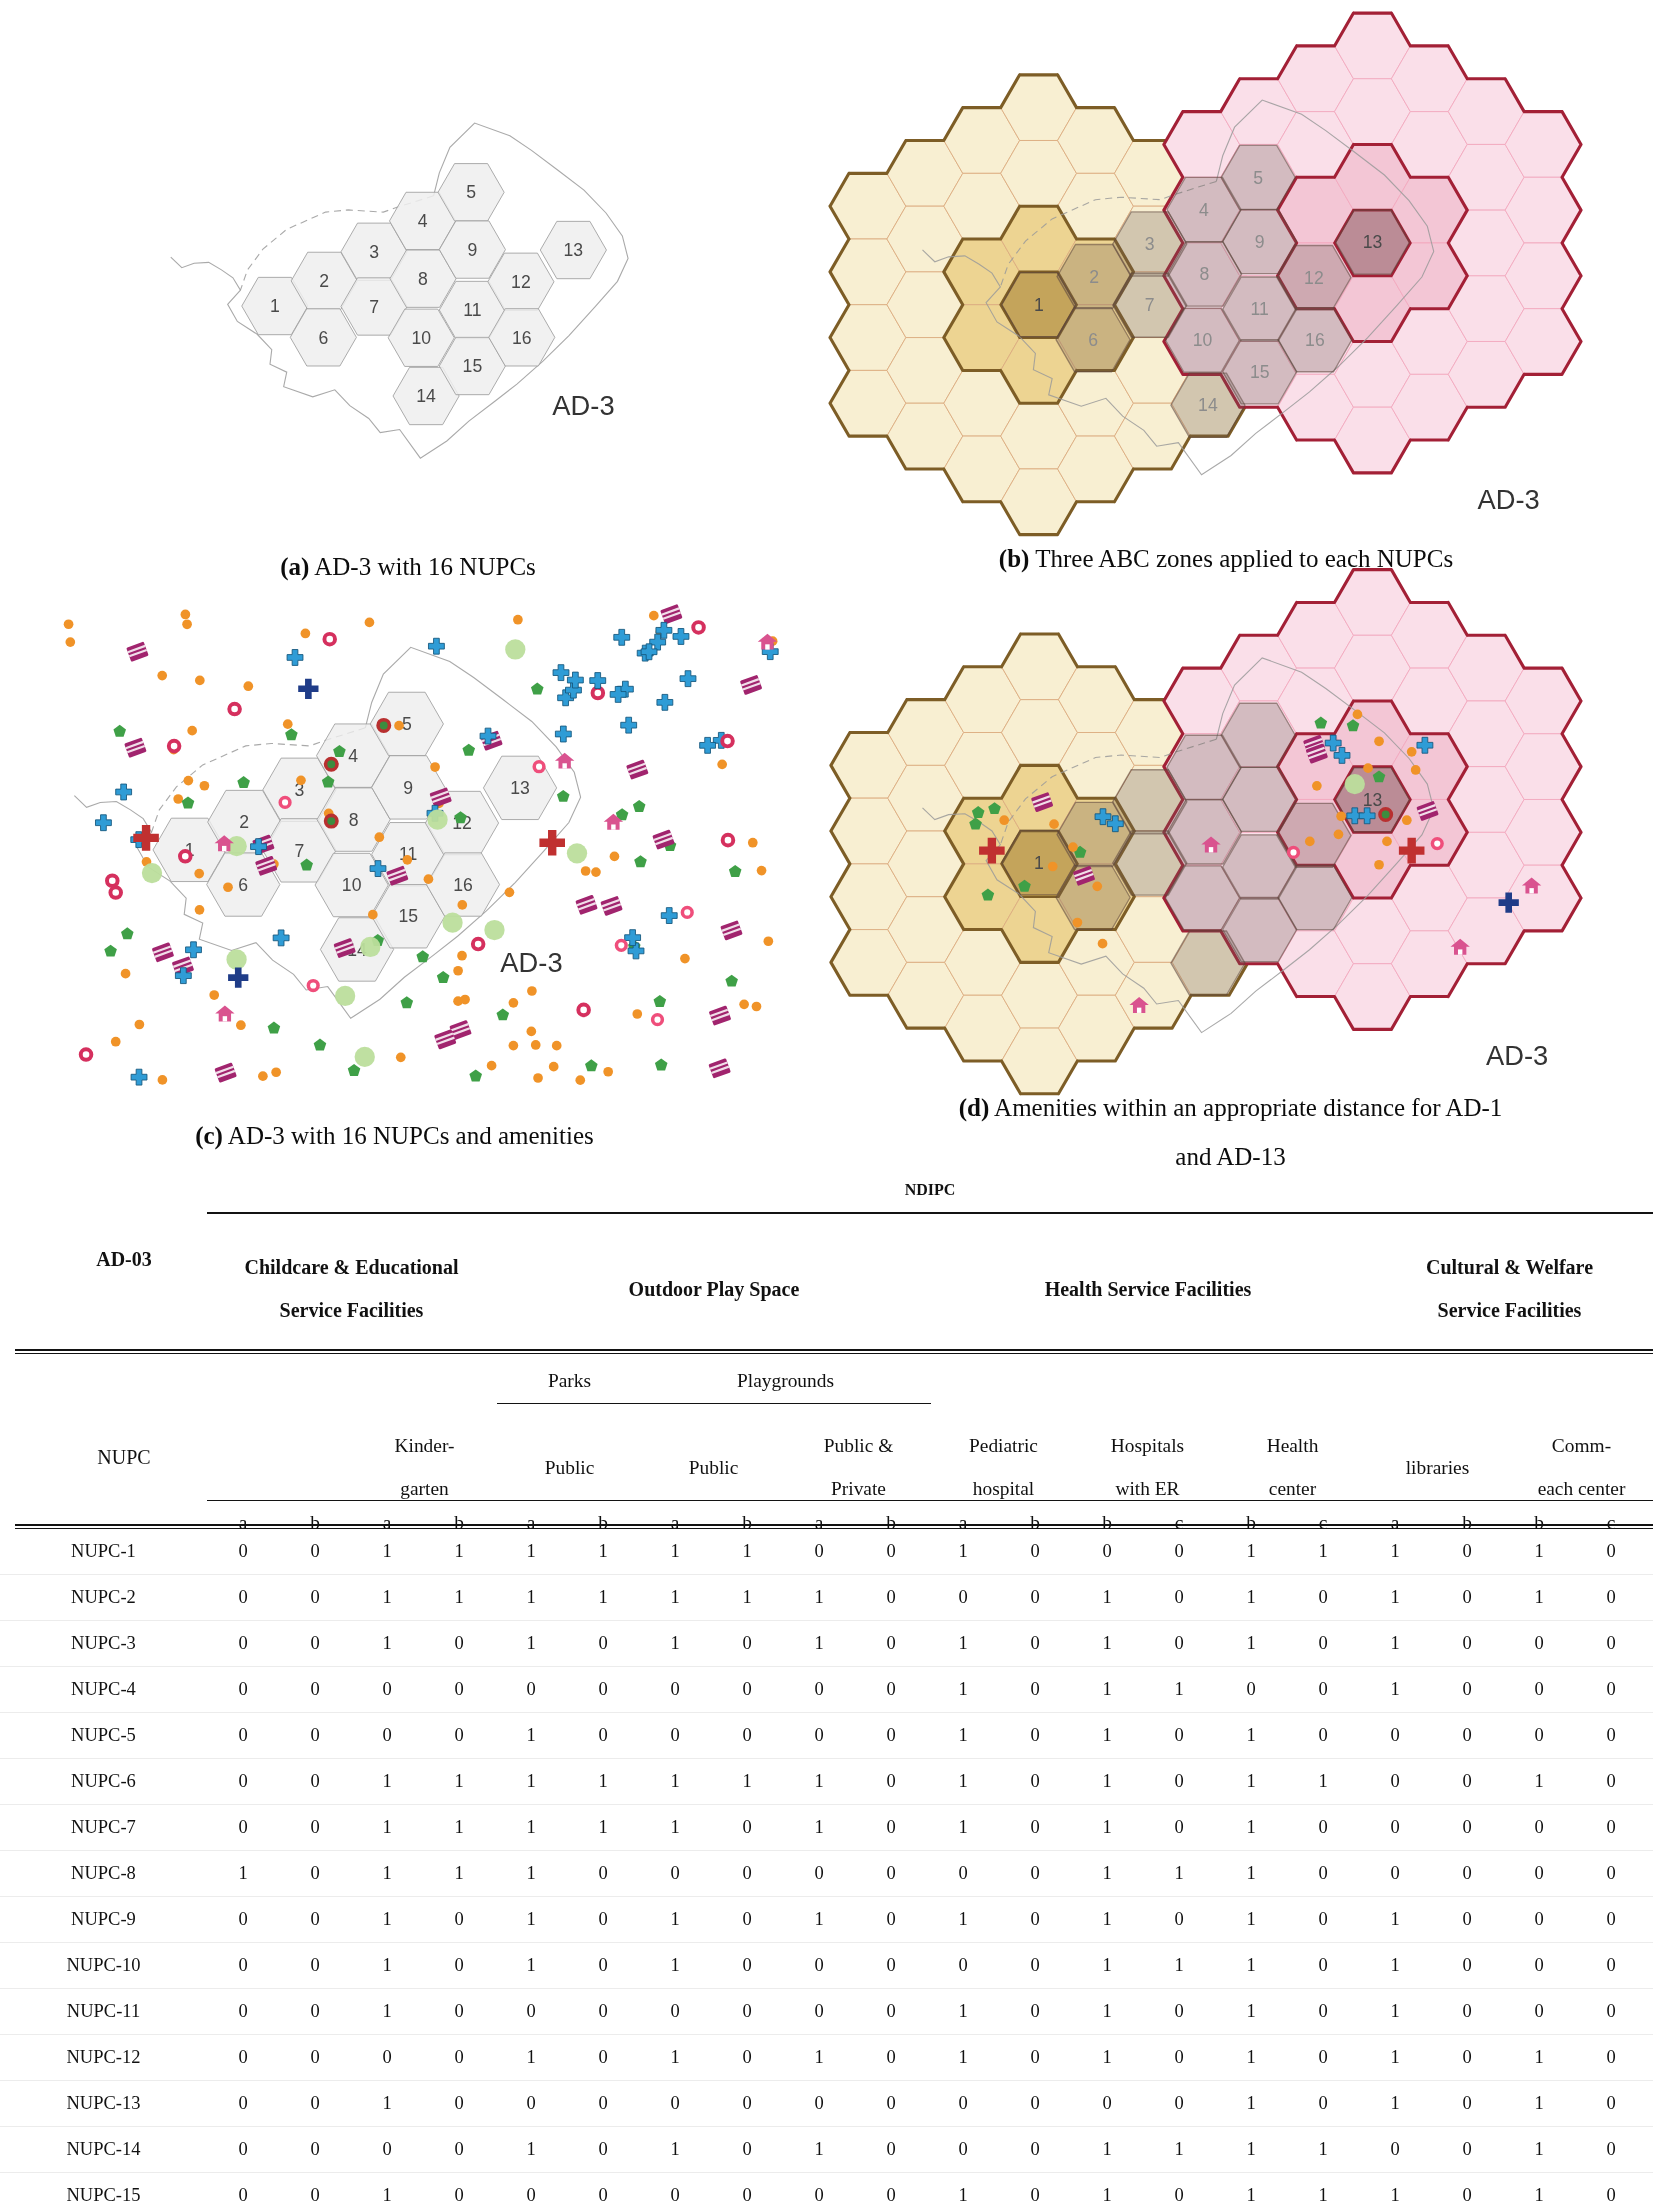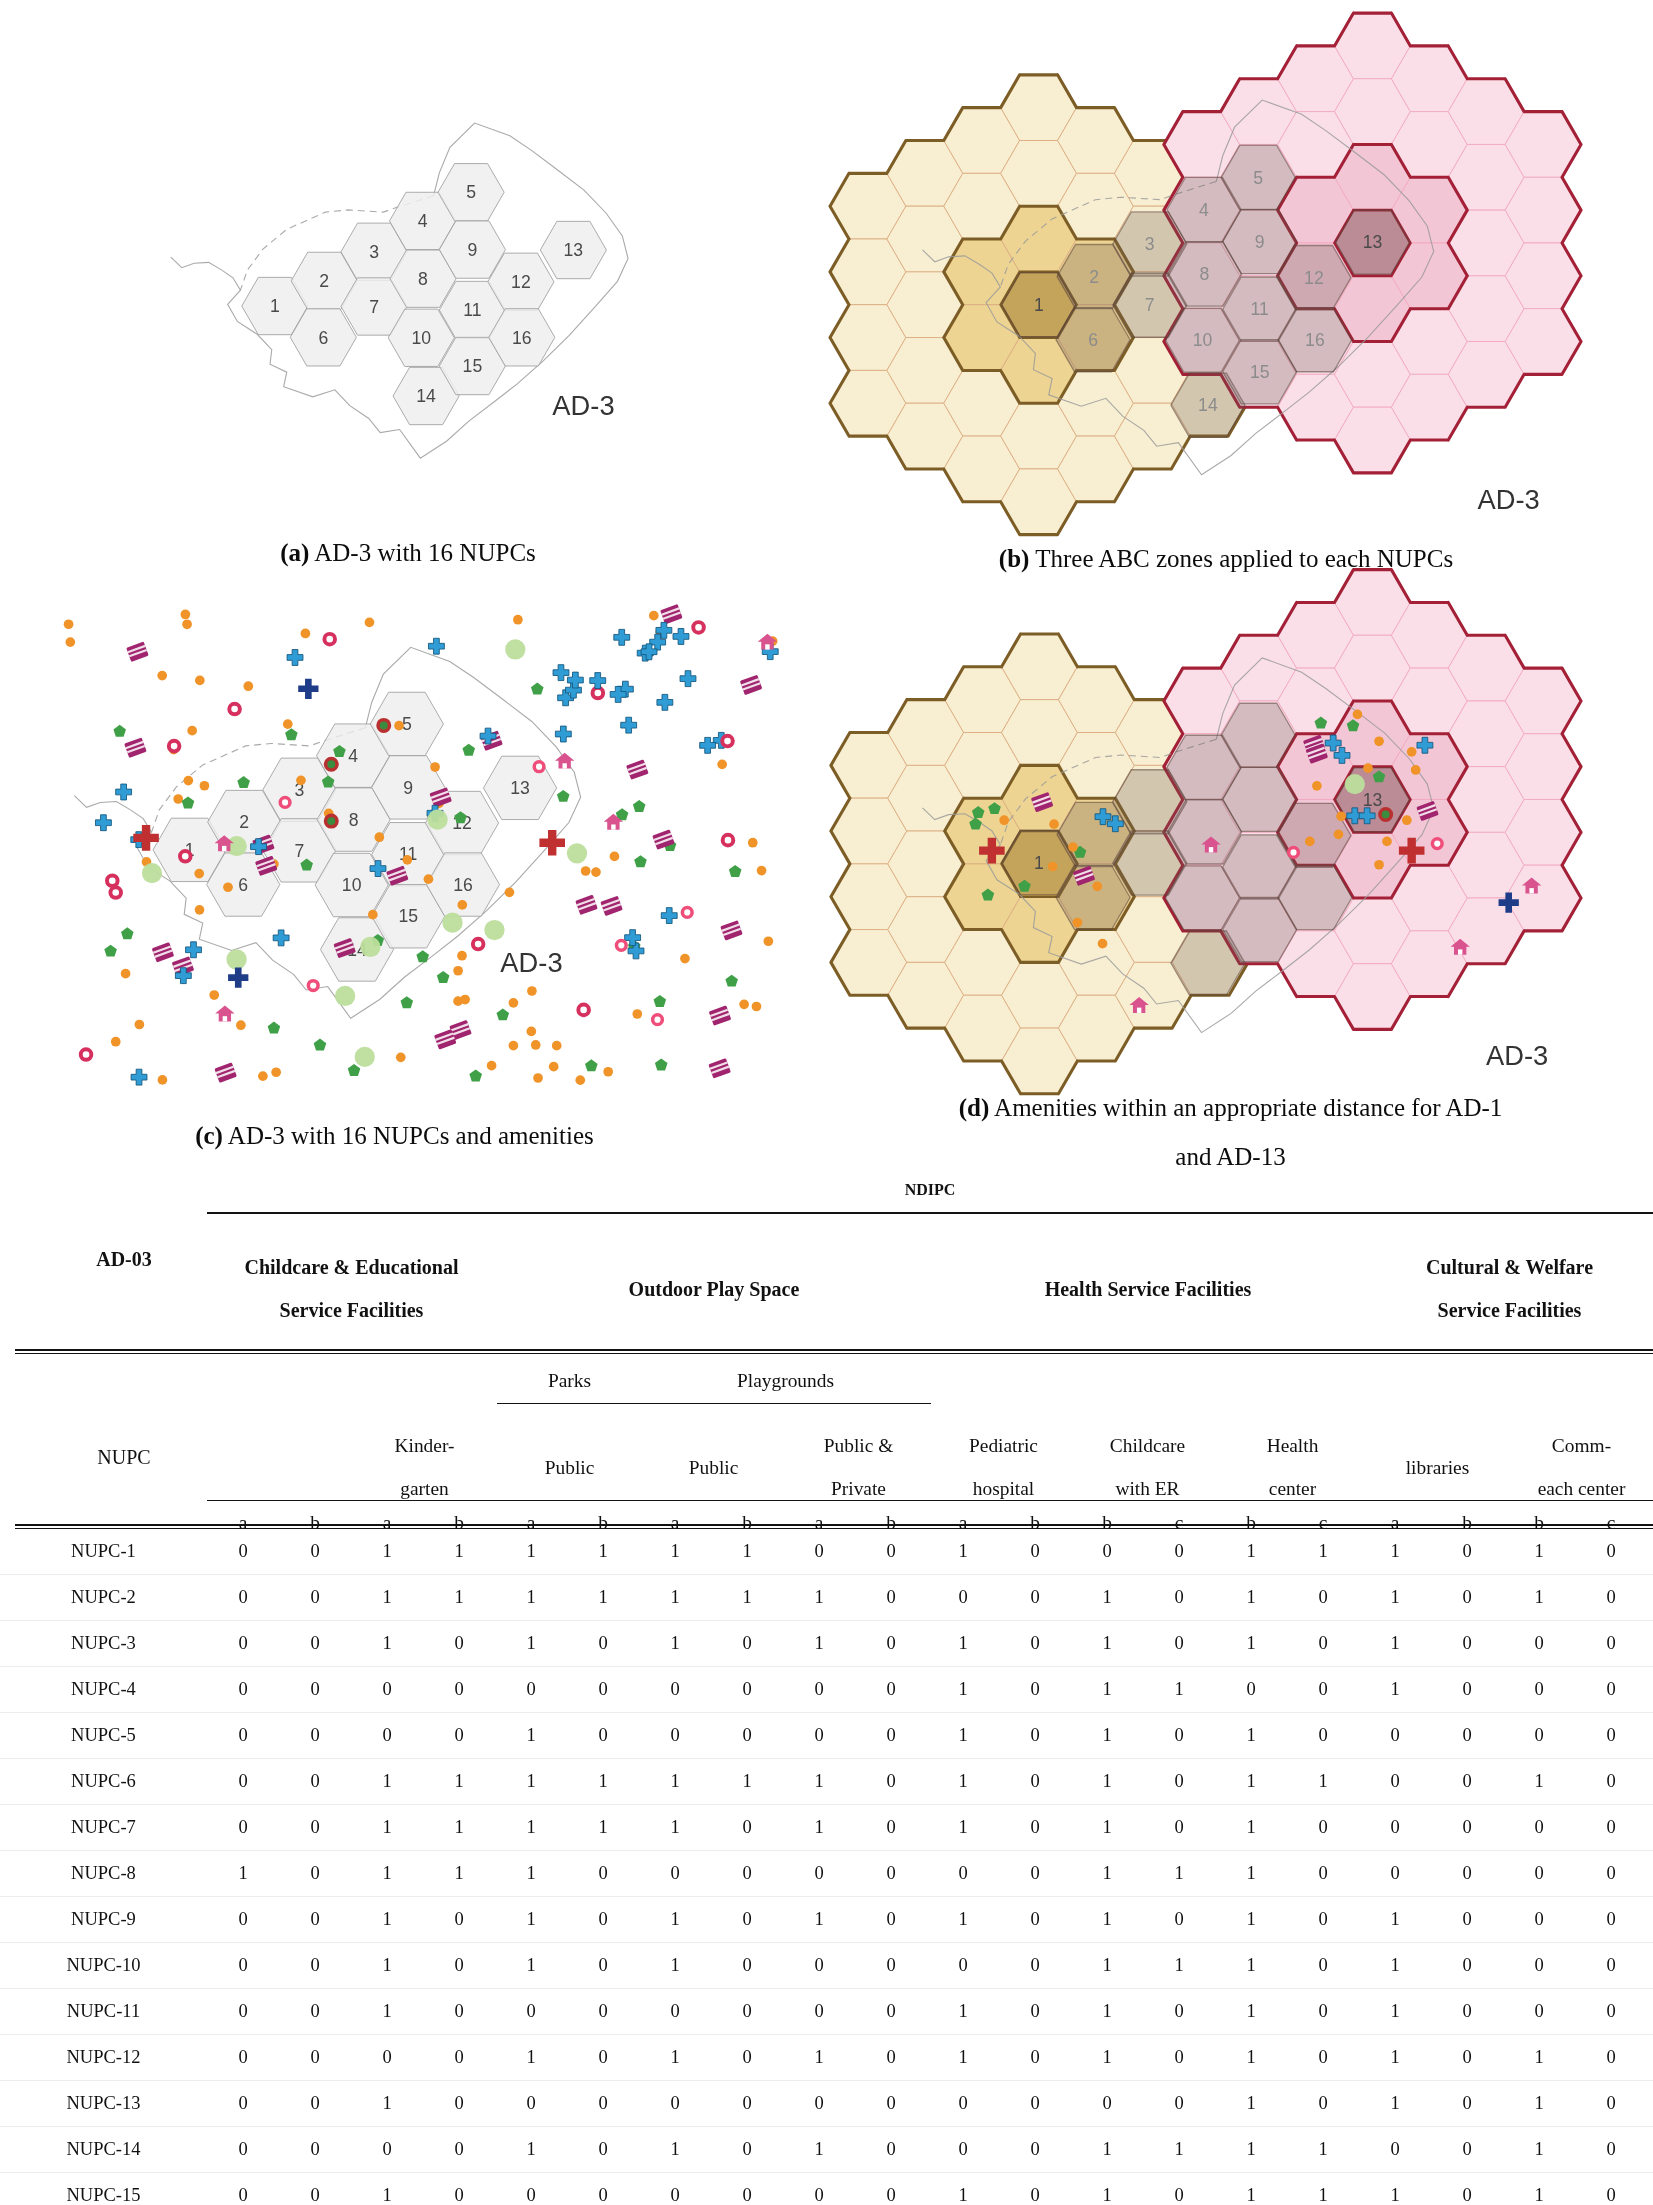--- a/index.html
+++ b/index.html
@@ -1,21 +1,21 @@
 <!DOCTYPE html>
 <html style="font-size:7px"><head>
 <meta charset="utf-8">
 <style>
   html,body{margin:0;padding:0;background:#ffffff}
   .page{position:relative;width:1653px;height:2327px;background:#fff;overflow:hidden;
         font-family:"Liberation Serif",serif;color:#111}
   svg text{user-select:none}
   .caption{position:absolute;text-align:center;font-size:25px;line-height:49px;color:#0c0c0c}
   .caption b{font-weight:bold}
-  #cap-a{left:44px;top:528px;width:728px}
+  #cap-a{left:44px;top:542px;width:728px}
   #cap-b{left:816px;top:534px;width:820px}
   #cap-c{left:33px;top:1111px;width:723px}
   #cap-d{left:838px;top:1083px;width:785px;line-height:49px}
   .tablewrap{position:absolute;left:0;top:1173px;width:1653px;height:1153px;font-size:18.5px}
   .abs{position:absolute}
   .bold{font-weight:bold}
   .ctr{text-align:center}
   .hr{position:absolute;background:#131313}
   .dbl{position:absolute;height:2.2px;background:transparent;border-top:2.2px solid #131313;border-bottom:1.8px solid #131313}
   .grp{position:absolute;display:flex;flex-direction:column;justify-content:center;align-items:center;gap:20px;font-weight:bold;font-size:20px}
@@ -1259,21 +1259,21 @@
       </div>
       <div class="sub" style="left:786px;top:240px;width:145px;height:109px">
         <div class="ctr" style="">Public &amp;</div>
         <div class="ctr" style="">Private</div>
       </div>
       <div class="sub" style="left:931px;top:240px;width:145px;height:109px">
         <div class="ctr" style="">Pediatric</div>
         <div class="ctr" style="">hospital</div>
       </div>
       <div class="sub" style="left:1075px;top:240px;width:145px;height:109px">
-        <div class="ctr" style="">Childcare</div>
+        <div class="ctr" style="">Hospitals</div>
         <div class="ctr" style="">with ER</div>
       </div>
       <div class="sub" style="left:1220px;top:240px;width:145px;height:109px">
         <div class="ctr" style="">Health</div>
         <div class="ctr" style="">center</div>
       </div>
       <div class="sub" style="left:1365px;top:240px;width:145px;height:109px">
         <div class="ctr" style="">libraries</div>
       </div>
       <div class="sub" style="left:1509px;top:240px;width:145px;height:109px">

